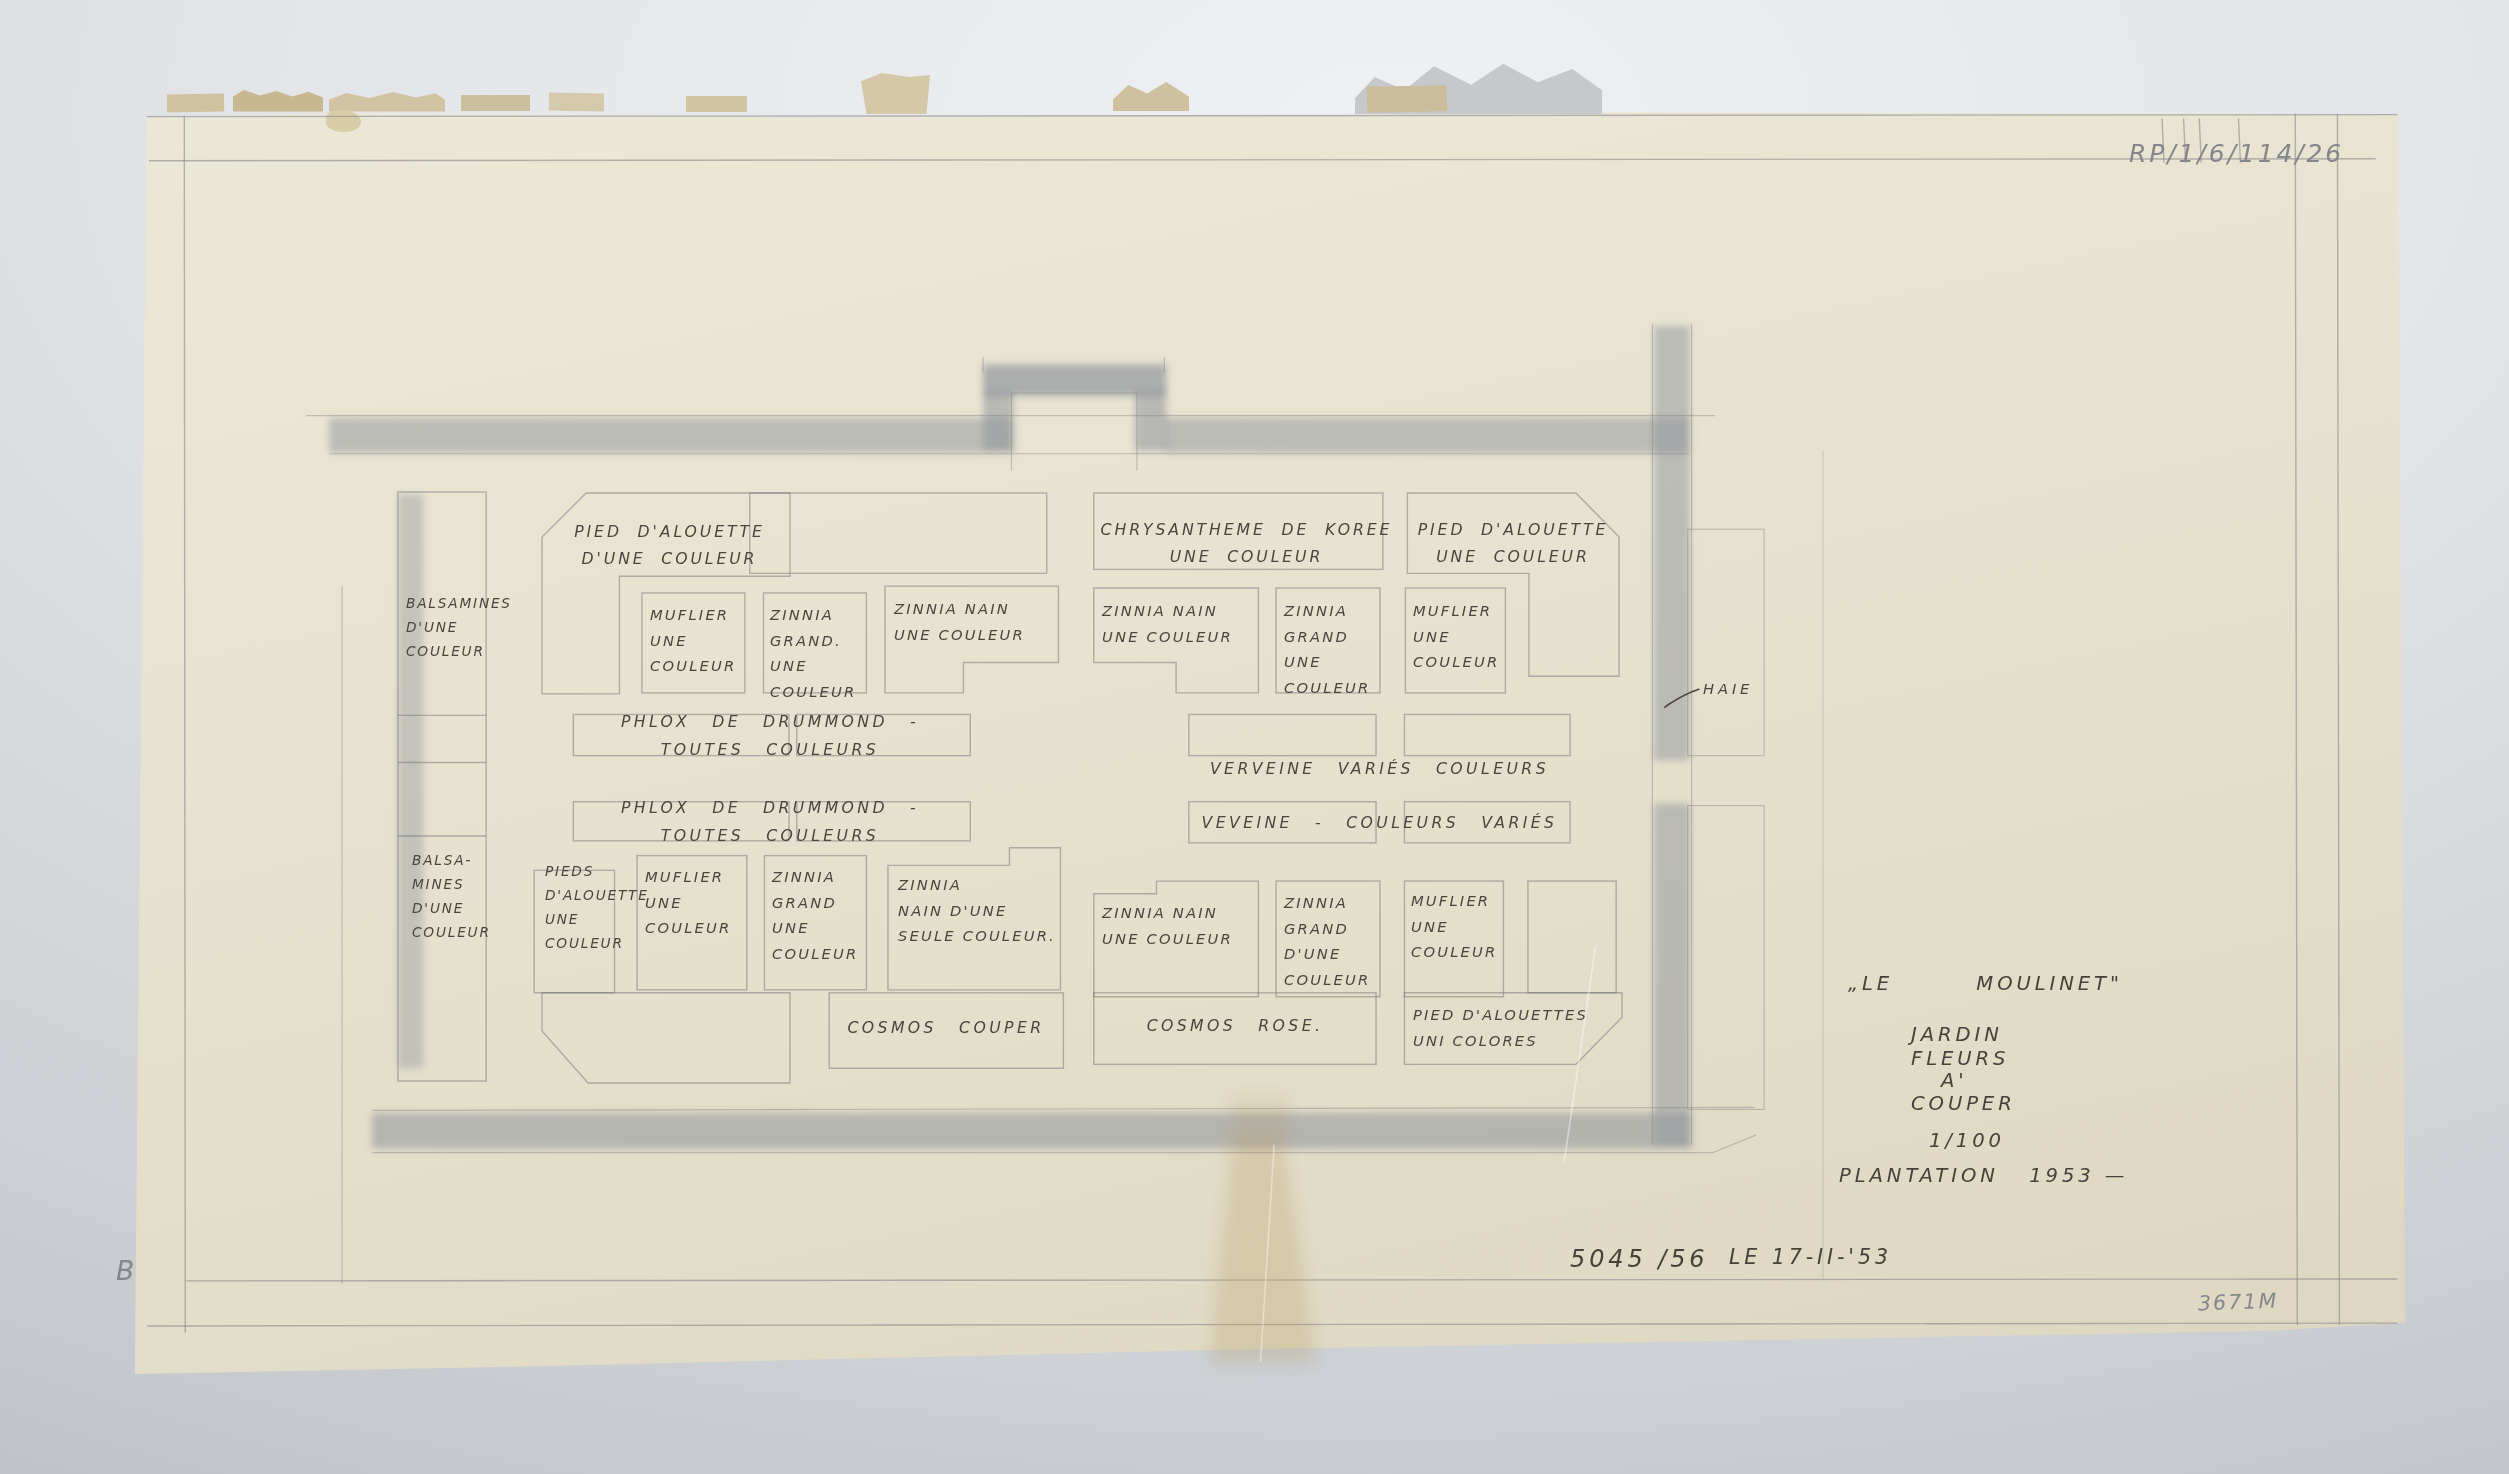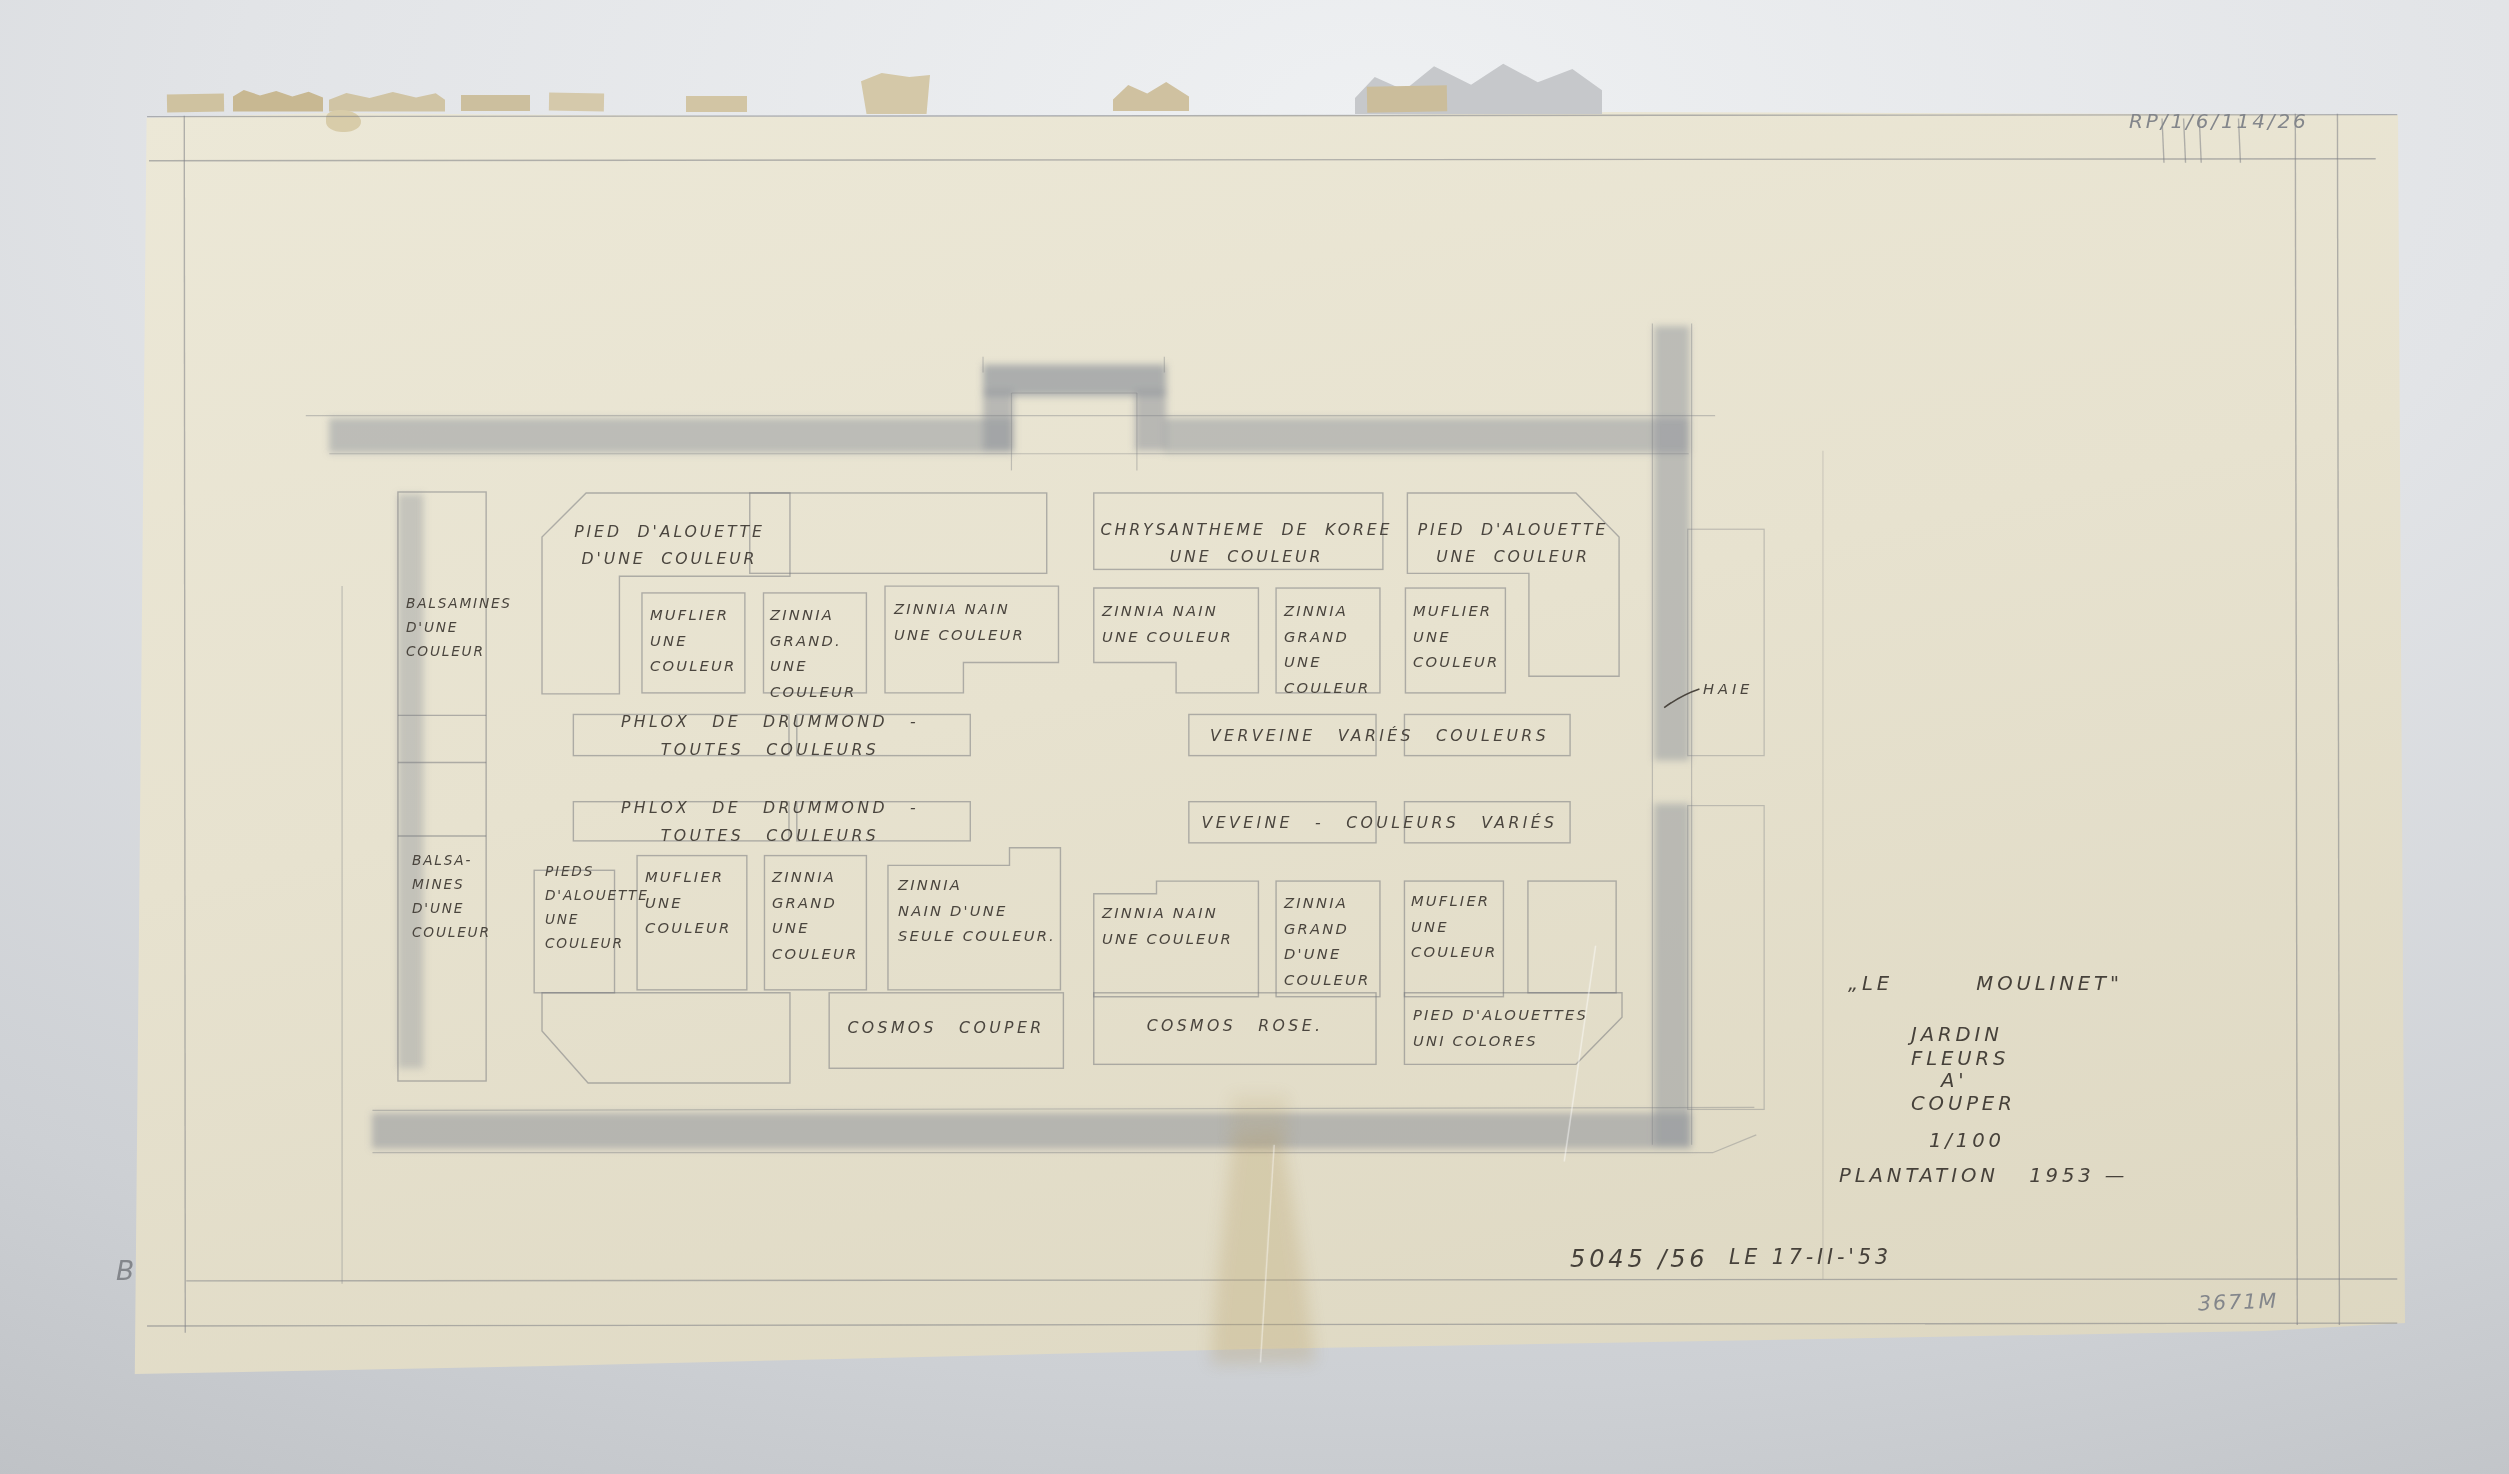--- a/index.html
+++ b/index.html
@@ -169,21 +169,21 @@
   <div class="lbl" style="left:1102px;top:598px;width:155px">ZINNIA NAIN
 UNE COULEUR</div>
   <div class="lbl" style="left:1284px;top:598px;width:94px">ZINNIA
 GRAND
 UNE COULEUR</div>
   <div class="lbl" style="left:1413px;top:598px;width:90px">MUFLIER
 UNE
 COULEUR</div>
 
   <div class="lbl band" style="left:573px;top:715px;width:394px;height:41px">PHLOX DE DRUMMOND - TOUTES COULEURS</div>
-  <div class="lbl band" style="left:1189px;top:715px;width:381px;height:41px">VERVEINE  VARIÉS  COULEURS</div>
+  <div class="lbl band" style="left:1189px;top:748px;width:381px;height:41px">VERVEINE  VARIÉS  COULEURS</div>
   <div class="lbl band" style="left:573px;top:802px;width:394px;height:39px">PHLOX DE DRUMMOND - TOUTES COULEURS</div>
   <div class="lbl band" style="left:1189px;top:802px;width:381px;height:41px">VEVEINE - COULEURS  VARIÉS</div>
 
   <div class="lbl small" style="left:545px;top:860px;width:78px">PIEDS
 D'ALOUETTE
 UNE
 COULEUR</div>
   <div class="lbl" style="left:645px;top:864px;width:108px">MUFLIER
 UNE COULEUR</div>
   <div class="lbl" style="left:772px;top:864px;width:94px">ZINNIA
@@ -211,18 +211,18 @@
   <div class="tb" style="left:1911px;top:1023px">JARDIN</div>
   <div class="tb" style="left:1911px;top:1047px">FLEURS</div>
   <div class="tb" style="left:1941px;top:1069px">A'</div>
   <div class="tb" style="left:1911px;top:1092px">COUPER</div>
   <div class="tb" style="left:1929px;top:1129px">1/100</div>
   <div class="tb" style="left:1839px;top:1164px">PLANTATION   1953 —</div>
 
   <div class="tb" style="left:1570px;top:1245px;font-size:24px">5045 /56</div>
   <div class="tb" style="left:1729px;top:1245px;font-size:20.6px">LE 17-II-'53</div>
 
-  <div class="ptext" style="left:2129px;top:109px;font-size:20px;letter-spacing:2.9px">RP/1/6/114/26</div>
+  <div class="ptext" style="left:2129px;top:139px;font-size:25px;letter-spacing:2.9px">RP/1/6/114/26</div>
   <div class="ptext" style="left:2198px;top:1290px;font-size:20.6px;transform:rotate(-2deg)">3671M</div>
   <div class="ptext" style="left:116px;top:1255px;font-size:26.5px">B</div>
 
 </div>
 
 
 </body></html>

